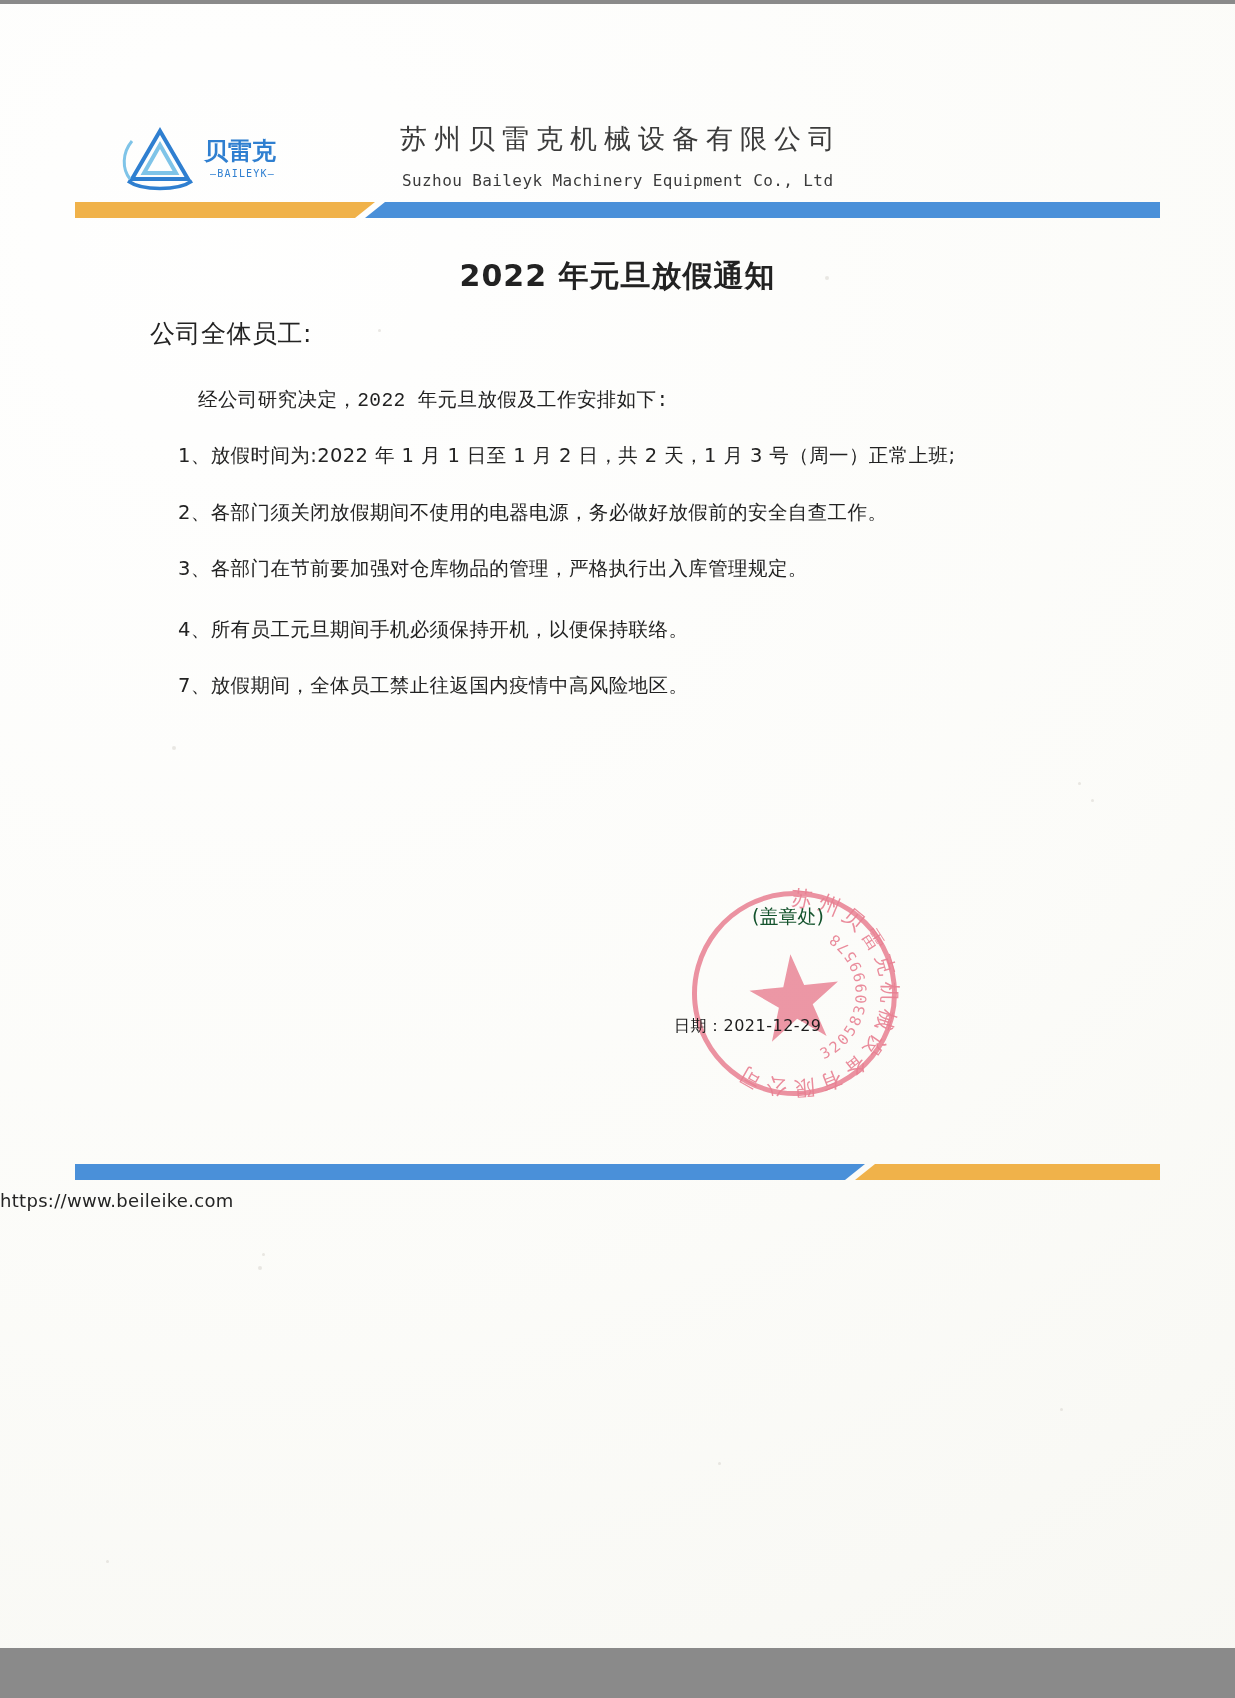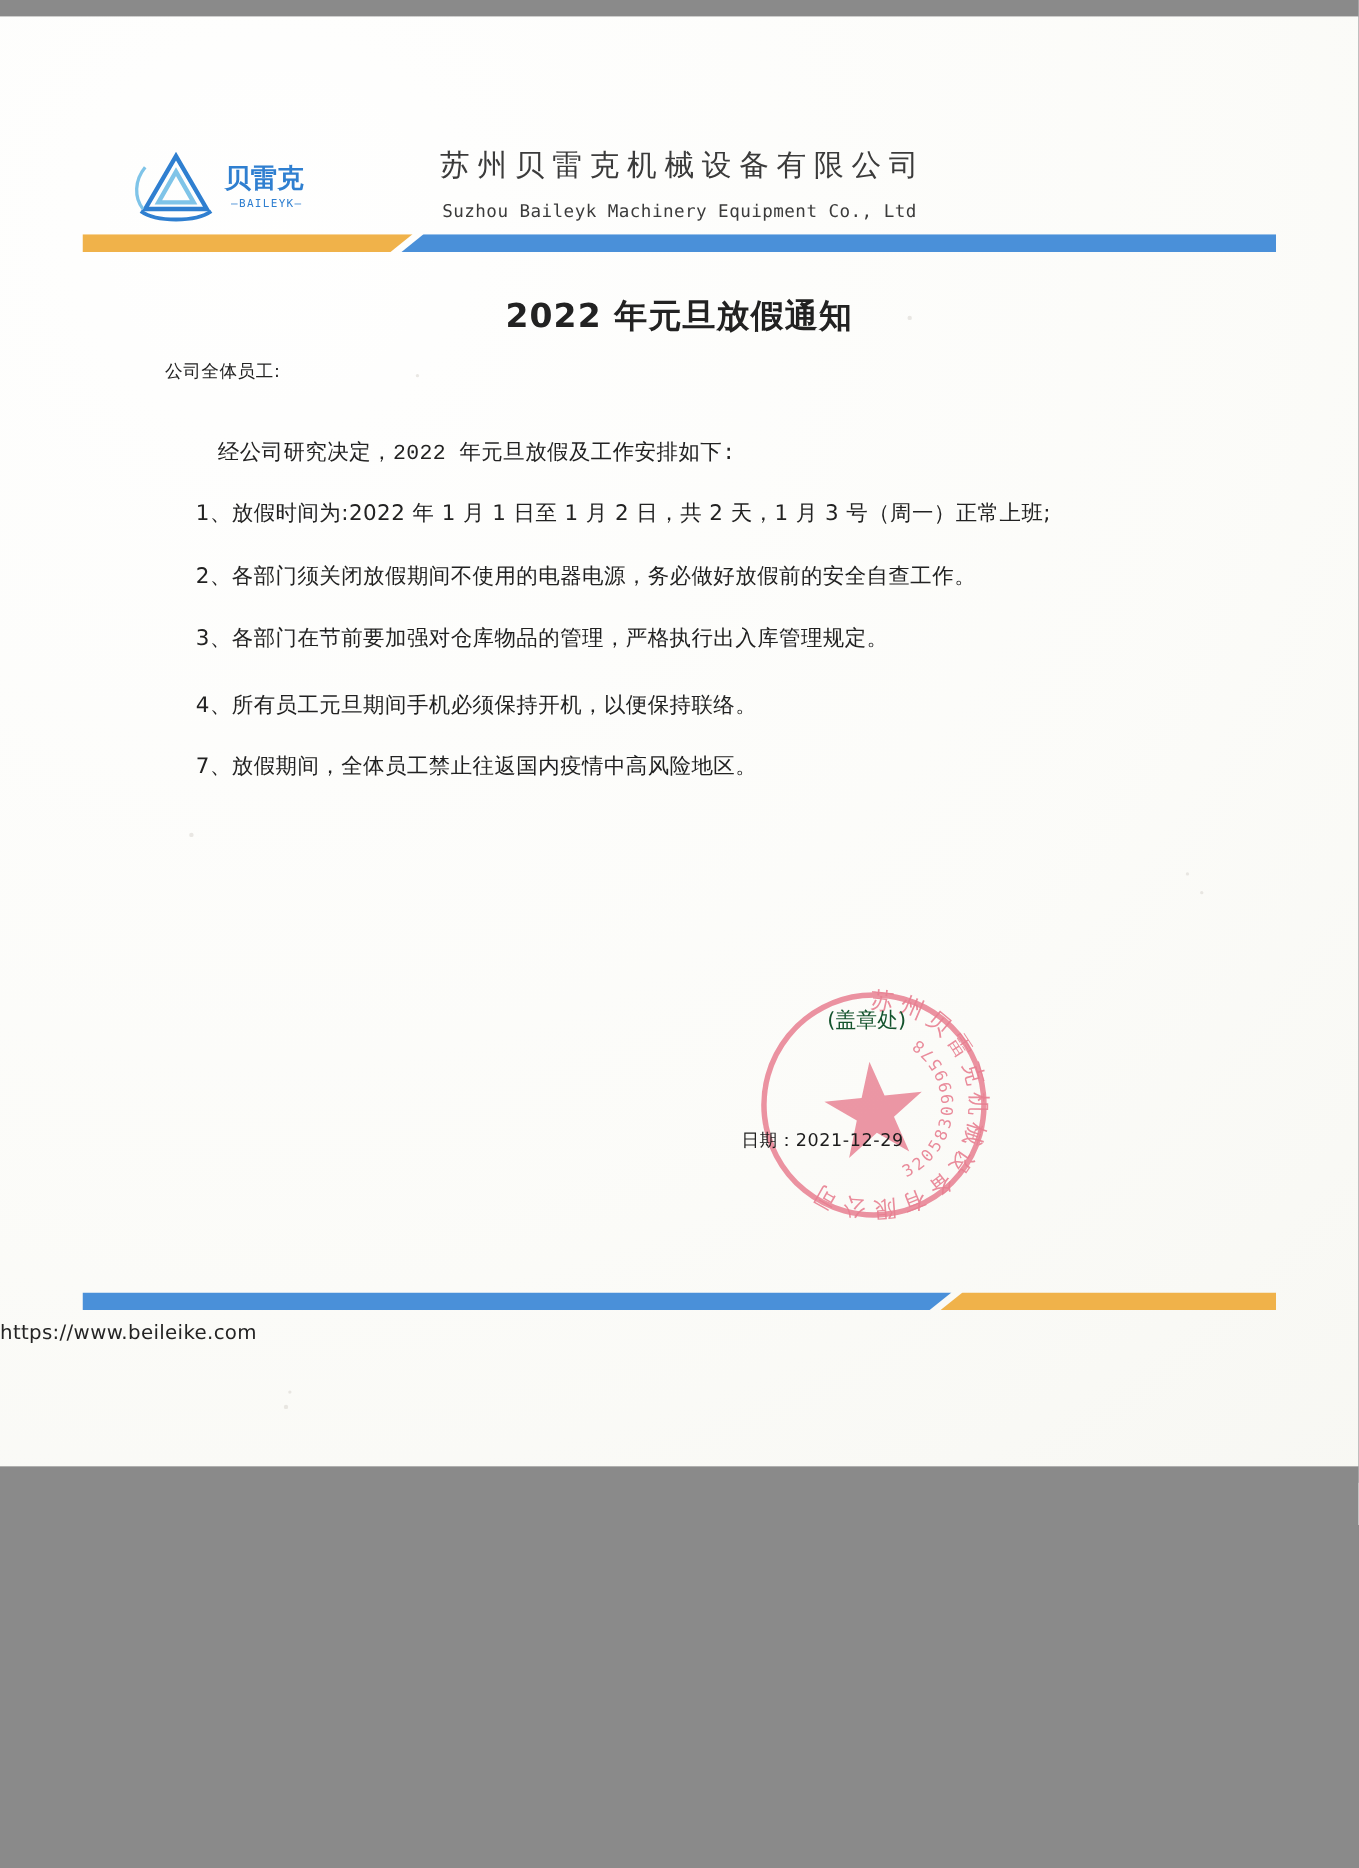--- a/index.html
+++ b/index.html
@@ -6,24 +6,24 @@
     margin: 0;
     padding: 0;
     background: #8a8a8a;
   }
   body {
     font-family: "Liberation Sans", sans-serif;
   }
   .page {
     position: relative;
     width: 1235px;
-    height: 1318px;
+    height: 1644px;
     background: #fdfdfb;
     overflow: hidden;
-    margin: 15px auto;
+    margin: 4px auto;
     box-sizing: border-box;
   }
   
   .paper-tint {
     position: absolute;
     inset: 0;
     background:
       radial-gradient(circle at 20% 15%, rgba(255,255,255,0.8) 0%, rgba(250,250,246,0.5) 60%, rgba(244,244,238,0.6) 100%);
     pointer-events: none;
   }
@@ -98,21 +98,21 @@
     font-weight: bold;
     font-size: 30px;
     letter-spacing: 1px;
     color: #222;
   }
   .salutation {
     position: absolute;
     left: 150px;
     top: 313px;
     font-family: "DejaVu Sans", sans-serif;
-    font-size: 16px;
+    font-size: 25px;
     color: #222;
     letter-spacing: .5px;
   }
   .para {
     position: absolute;
     font-family: "DejaVu Sans", sans-serif;
     font-size: 19.5px;
     color: #222;
     letter-spacing: .4px;
     white-space: nowrap;

